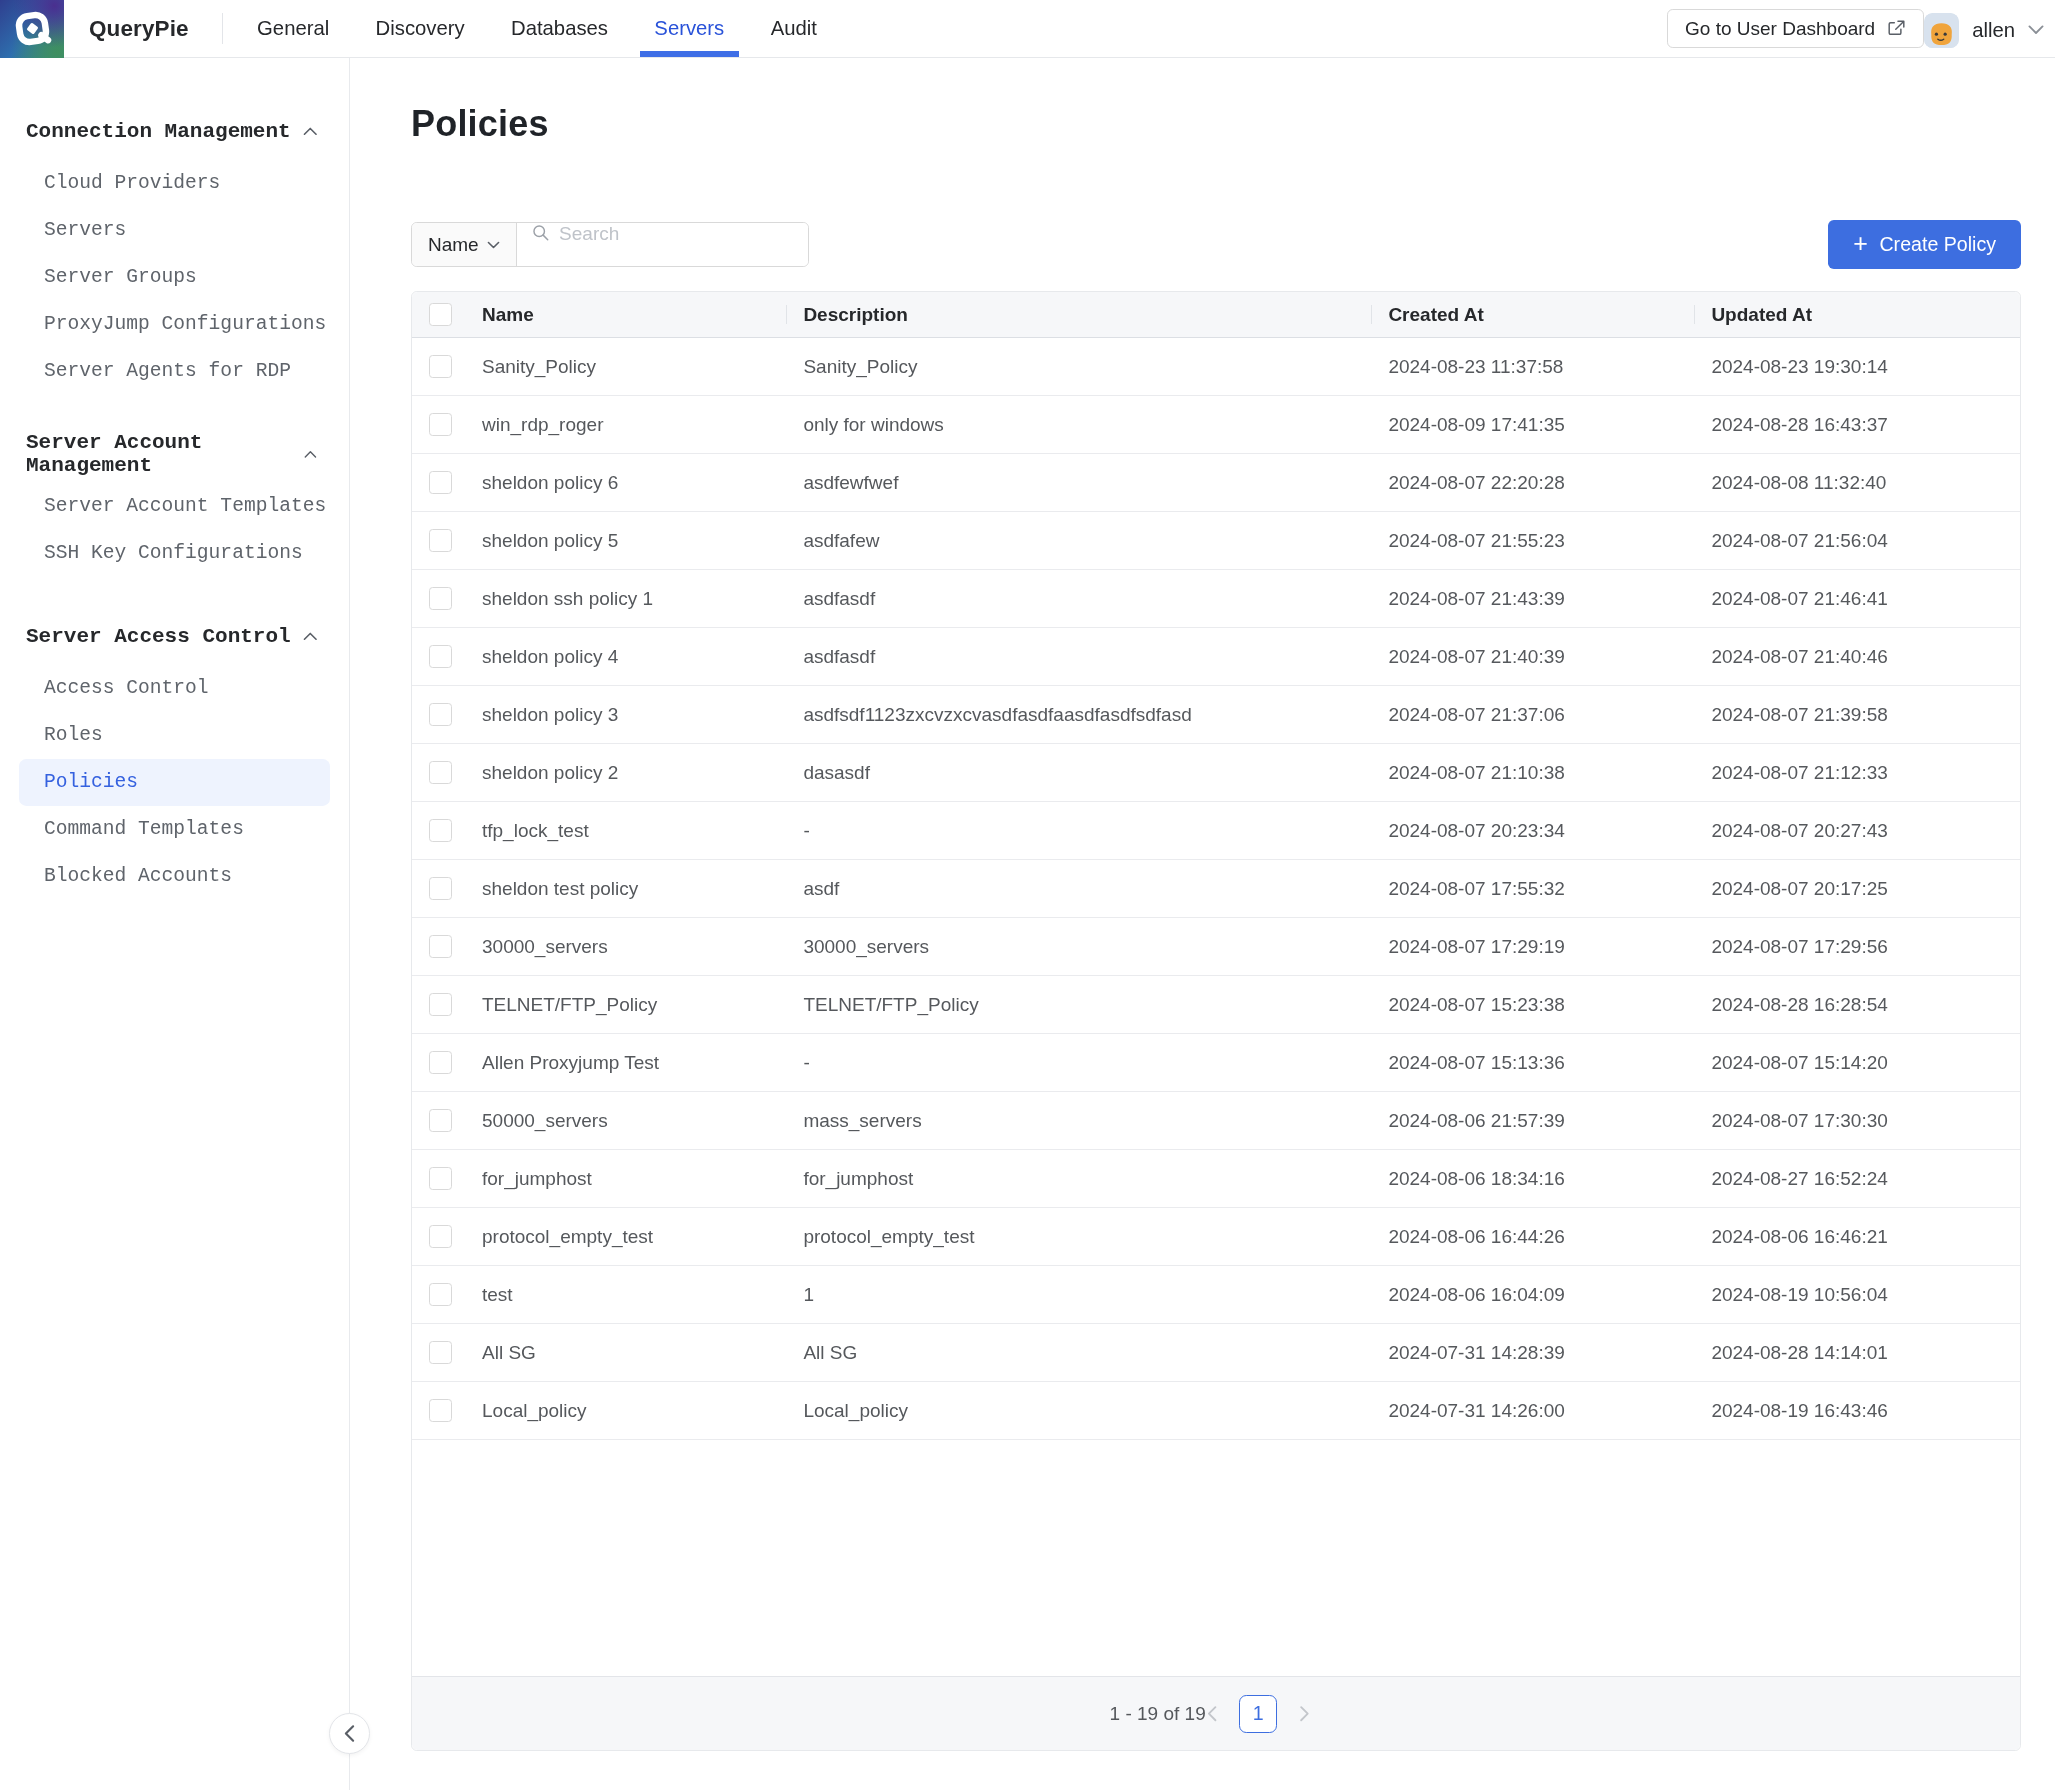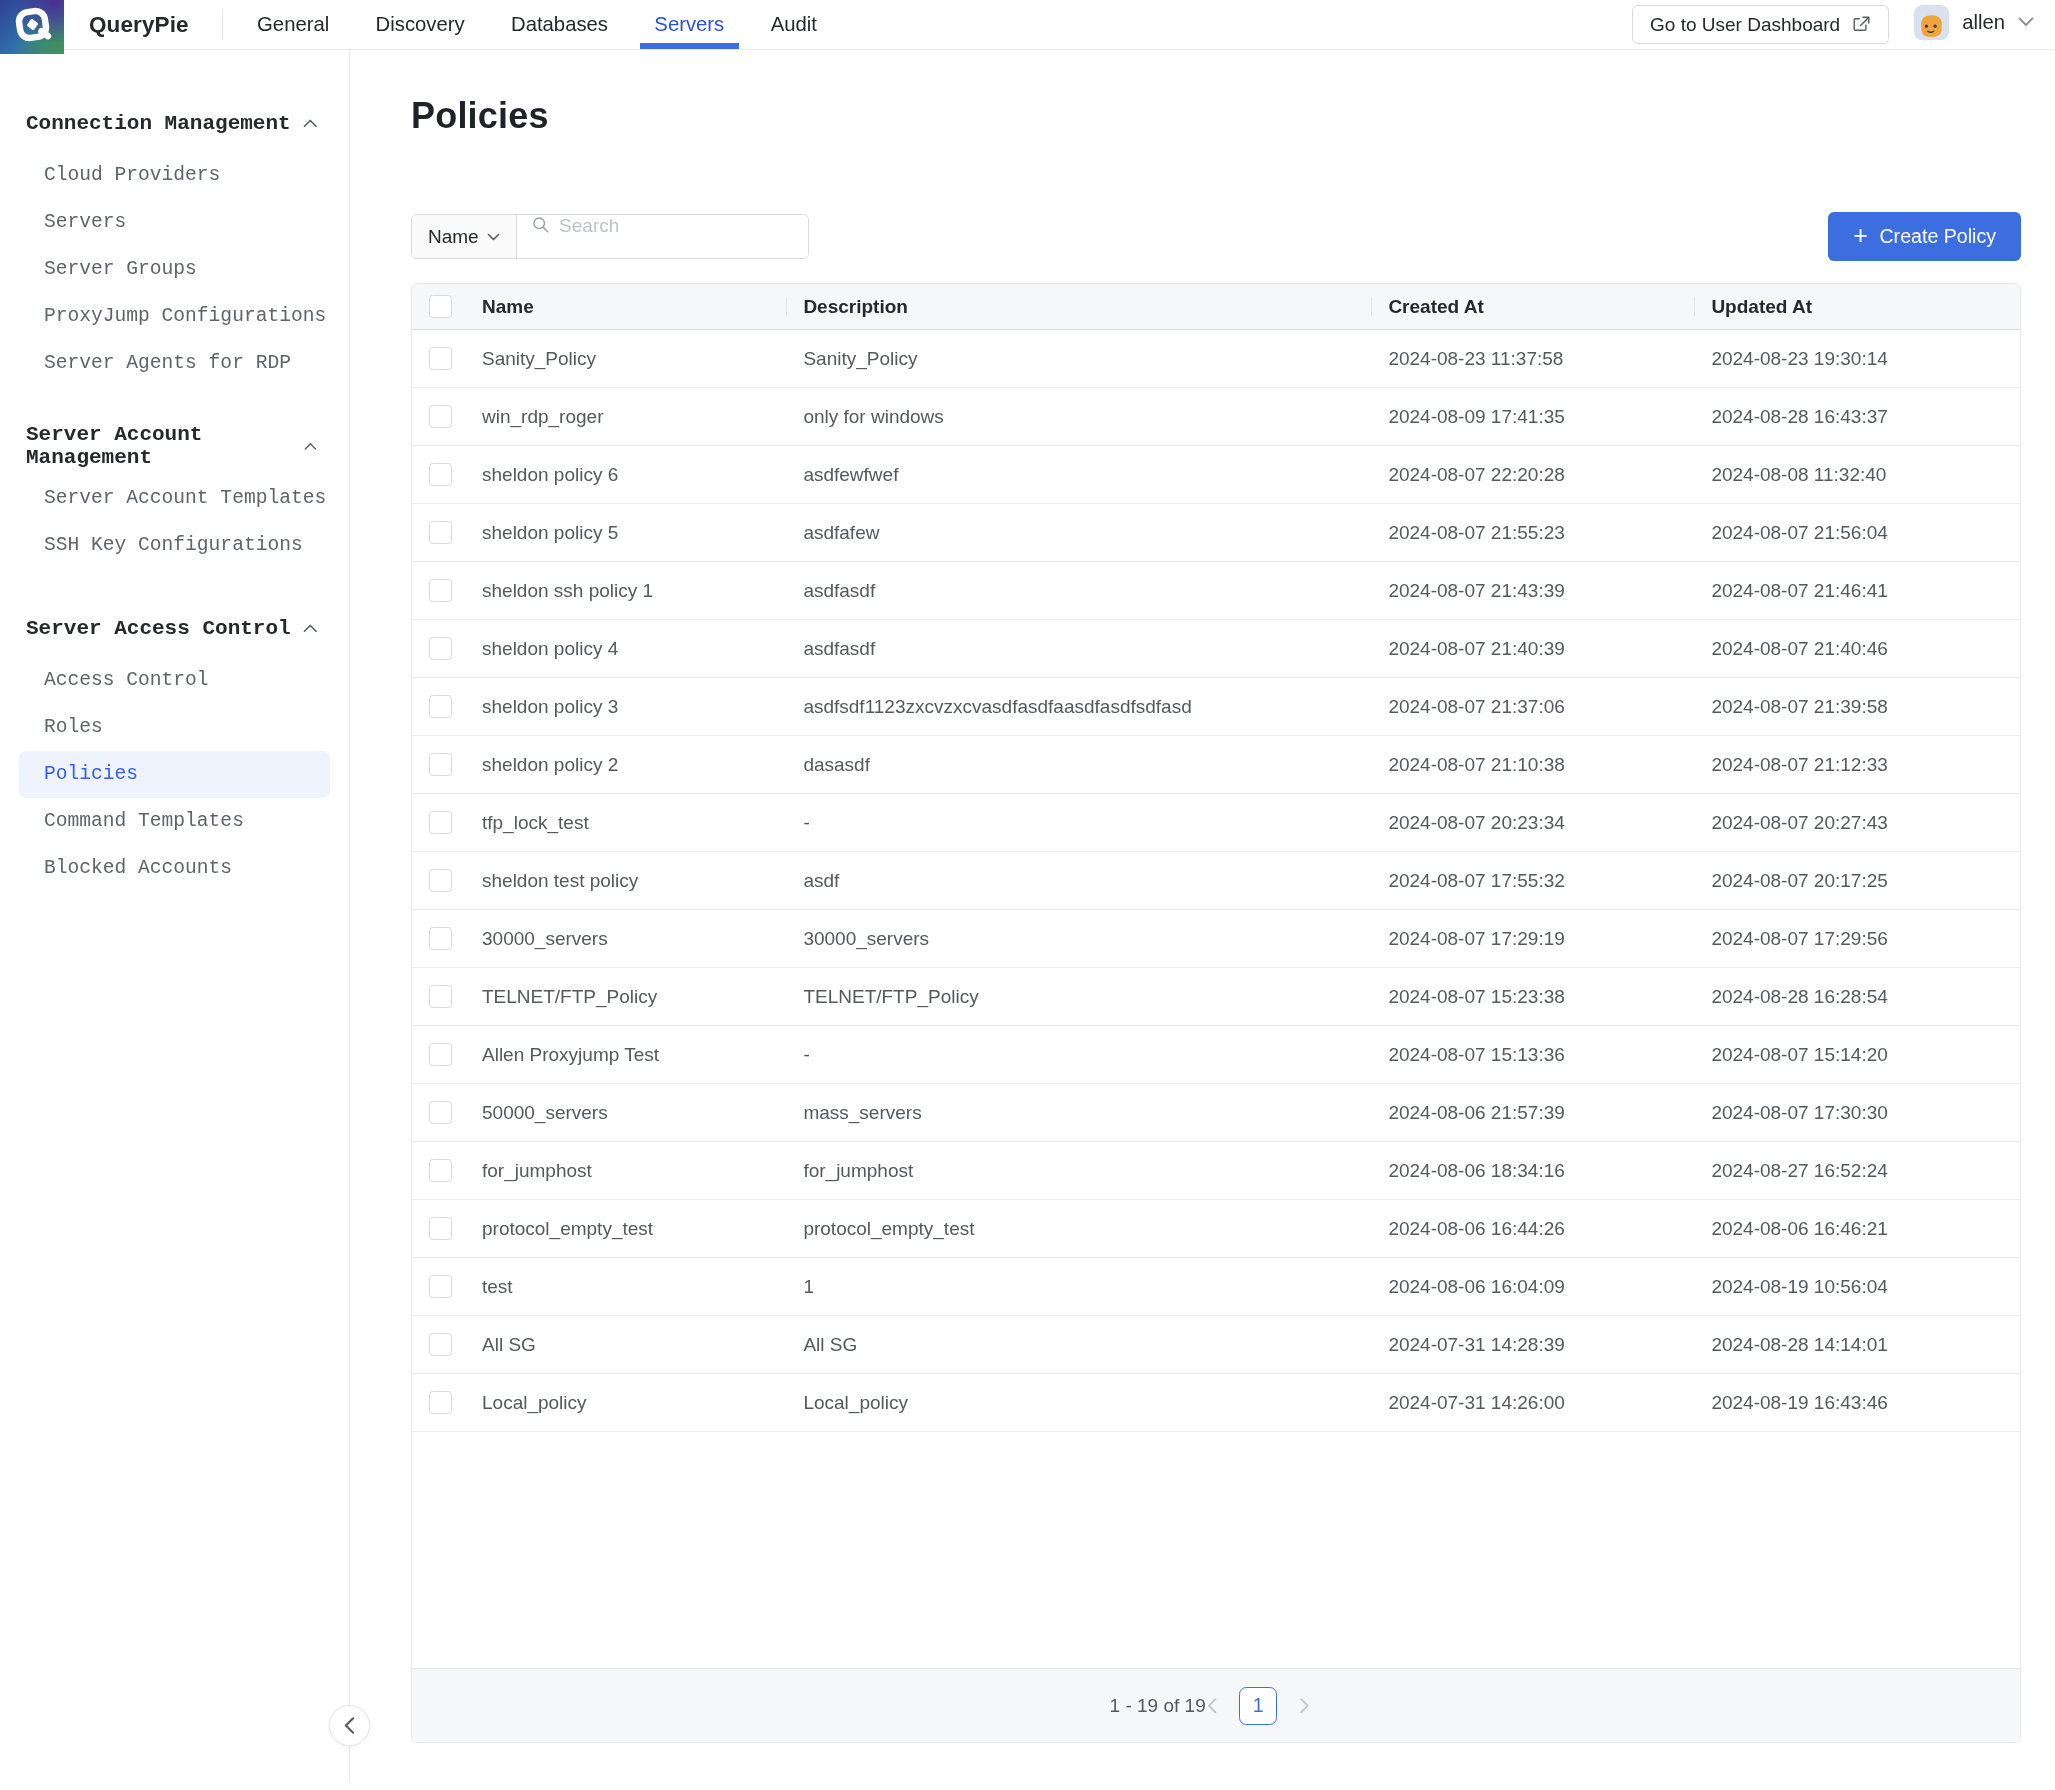--- a/index.html
+++ b/index.html
@@ -1,31 +1,31 @@
 <!DOCTYPE html>
 <html style="font-size:11.6px"><head>
 <meta charset="utf-8">
 <style>
   * { margin:0; padding:0; box-sizing:border-box; }
   html,body { width:2056px; height:1790px; background:#fff; font-family:"Liberation Sans", sans-serif; color:#26282B; overflow:hidden; }
 
   
-  .topbar { position:relative; height:50px; display:flex; align-items:center; border-bottom:0.7px solid #E6E8EB; background:#fff; z-index:5; }
+  .topbar { position:relative; height:58px; display:flex; align-items:center; border-bottom:0.7px solid #E6E8EB; background:#fff; z-index:5; }
   .logo-block { width:64px; height:58px; flex:0 0 64px; background:
       radial-gradient(circle at 85% 10%, #4a2f8f 0%, rgba(74,47,143,0) 55%),
       radial-gradient(circle at 90% 90%, #3f8f5f 0%, rgba(63,143,95,0) 60%),
       linear-gradient(135deg, #2f3f8f 0%, #2e6fae 55%, #3a8f7a 100%);
       display:flex; align-items:center; justify-content:center; }
   .brand { font-size:22.5px; font-weight:700; margin-left:25px; letter-spacing:0.1px; }
   .top-divider { width:0.7px; height:30.5px; background:#E3E5E9; margin-left:33px; }
   .topnav { display:flex; align-items:center; height:100%; margin-left:11.6px; }
   .nav-item { position:relative; height:100%; display:flex; align-items:center; padding:0 10.2px; margin:0 13px; font-size:20.3px; font-weight:400; color:#26282B; cursor:pointer; }
   .nav-item.active { color:#2952D9; }
   .nav-item.active::after { content:""; position:absolute; left:-4.4px; right:-4.4px; bottom:0; height:5.8px; background:#3E6EE6; }
-  .topbar-right { margin-left:auto; display:flex; align-items:flex-start; padding-right:22px; gap:25px; }
+  .topbar-right { margin-left:auto; display:flex; align-items:flex-end; padding-right:12px; }
   .dash-btn { display:flex; align-items:center; gap:11.6px; border:0.7px solid #D9D9D9; border-radius:5.8px; height:39px; padding:0 17.4px; font-size:19px; color:#26282B; background:#fff; cursor:pointer; }
   .user-chip { display:flex; align-items:center; gap:13px; cursor:pointer; }
   .avatar { width:35px; height:35px; border-radius:8.7px; overflow:hidden; background:#D8E2EE; position:relative; flex:0 0 35px; }
   .user-name { font-size:20.3px; color:#26282B; }
 
   
   .shell { display:flex; height:1732px; position:relative; }
 
   
   .sidebar { width:350px; flex:0 0 350px; border-right:0.7px solid #E8EAED; padding-top:55px; background:#fff;font-family:Liberation Mono, monospace; }

